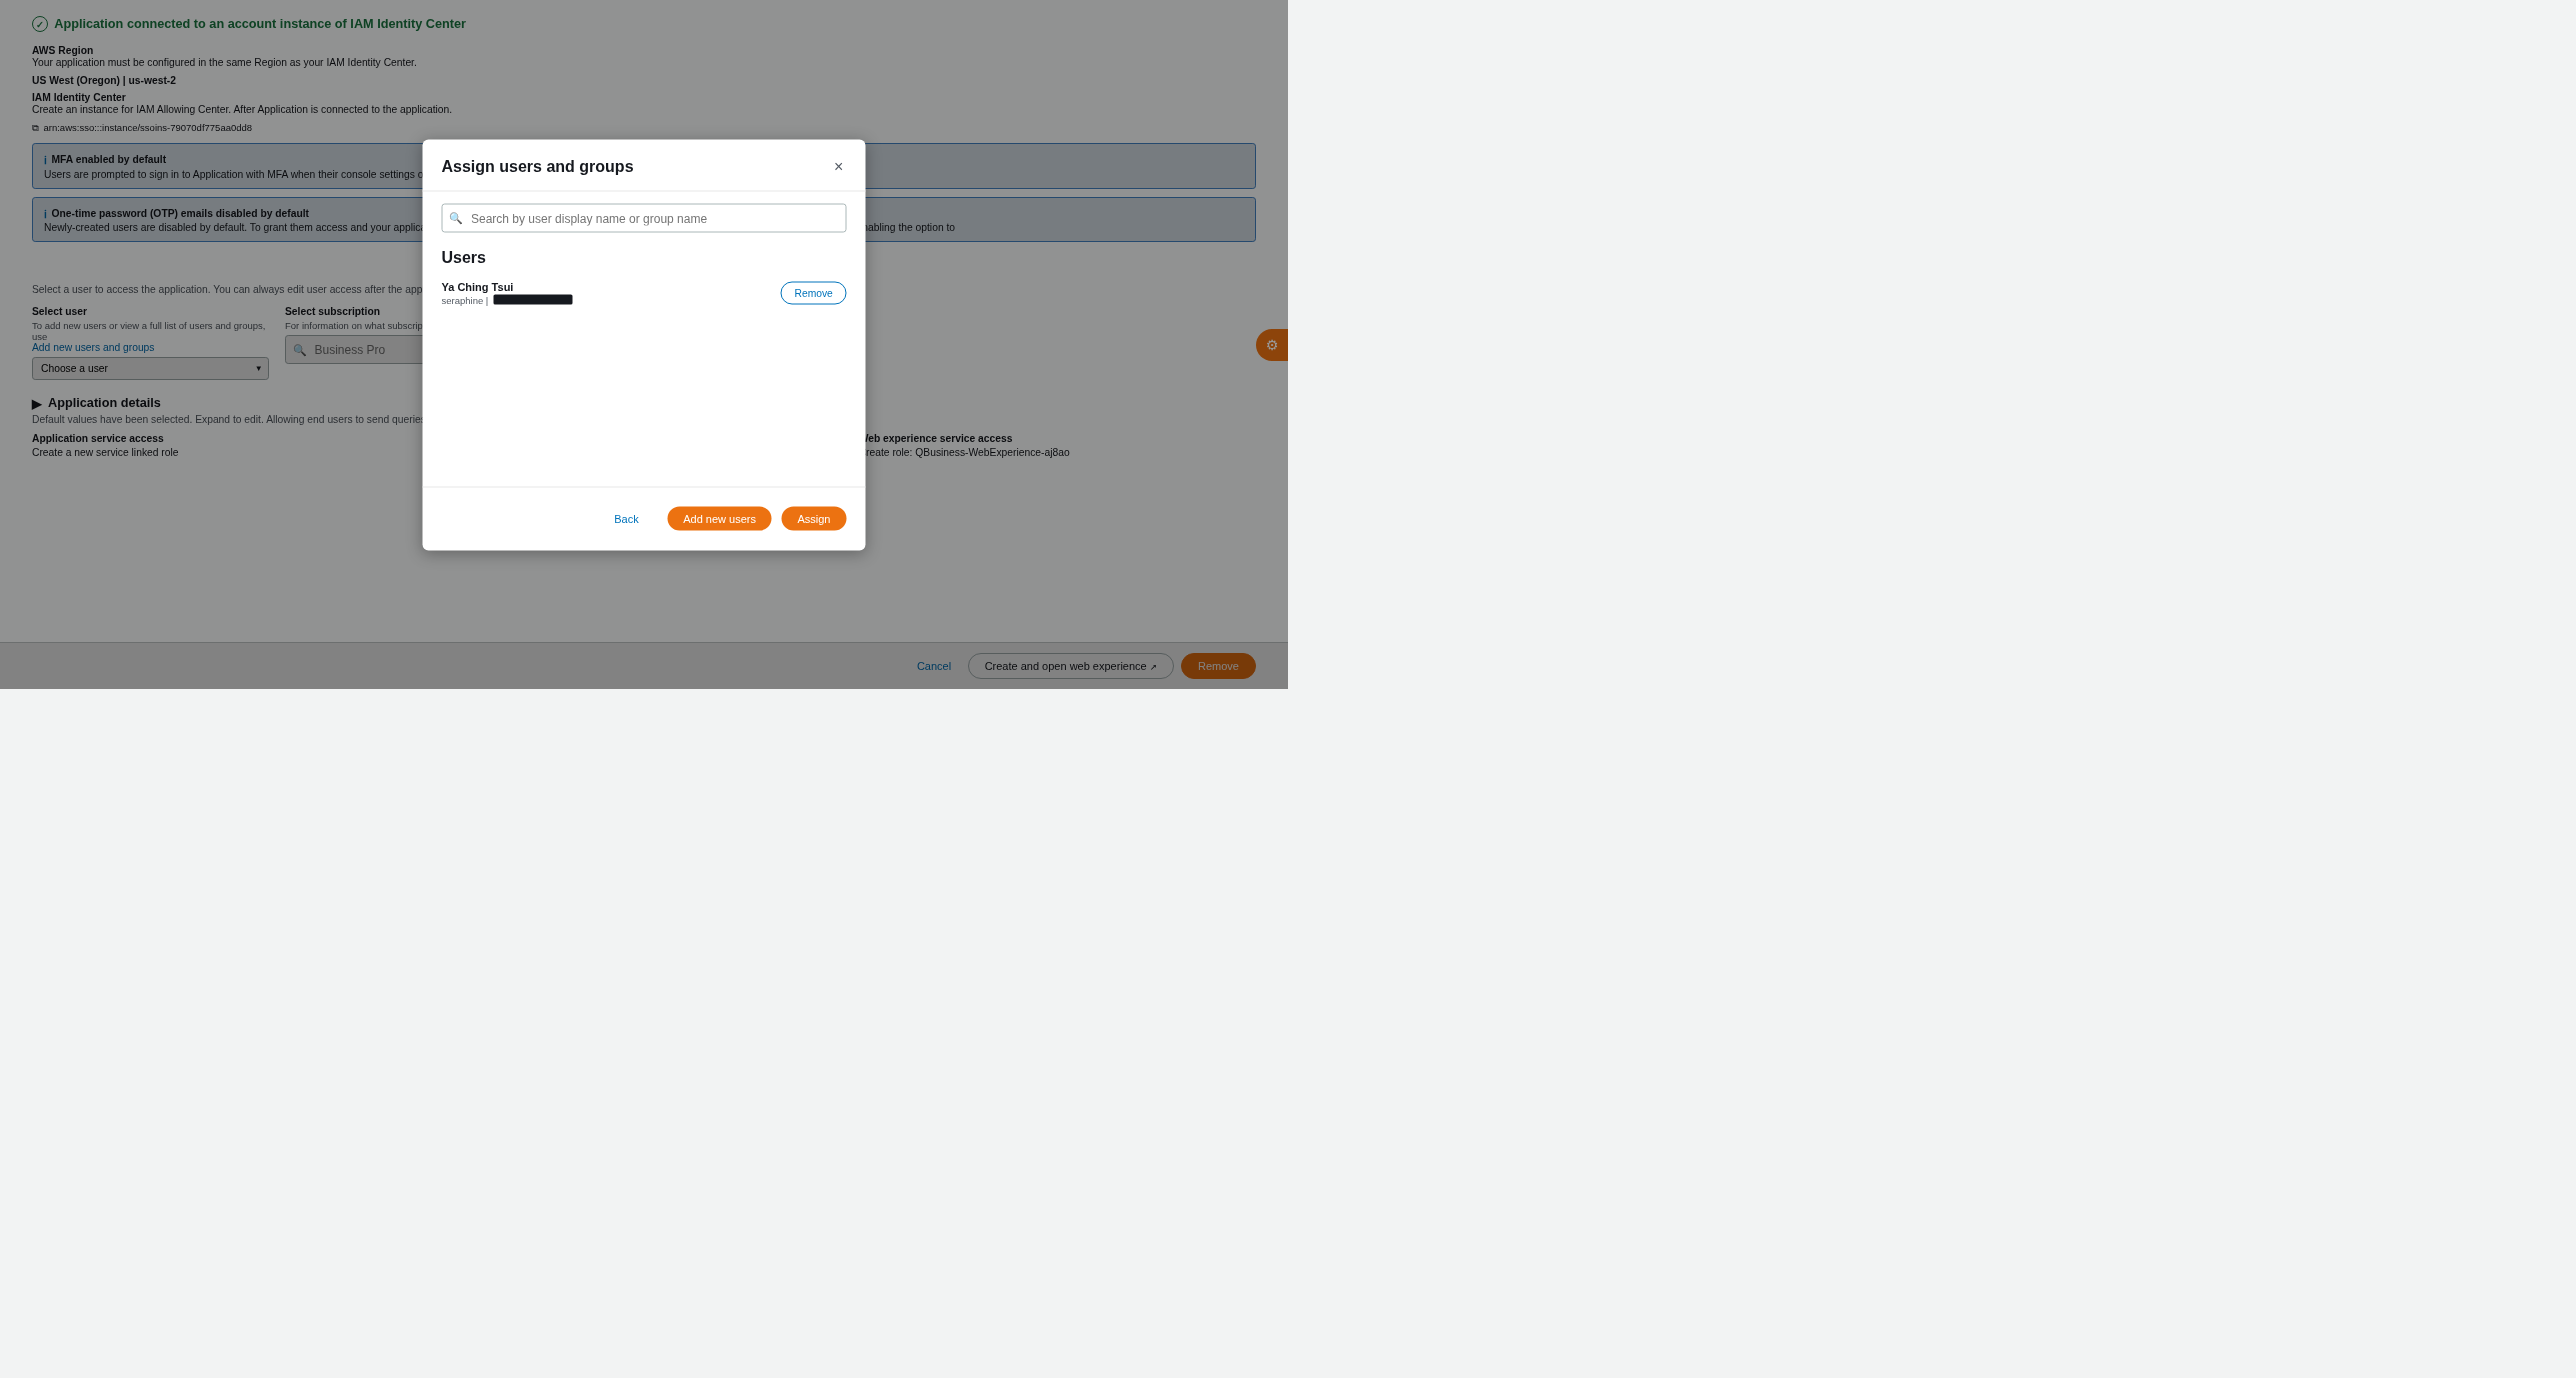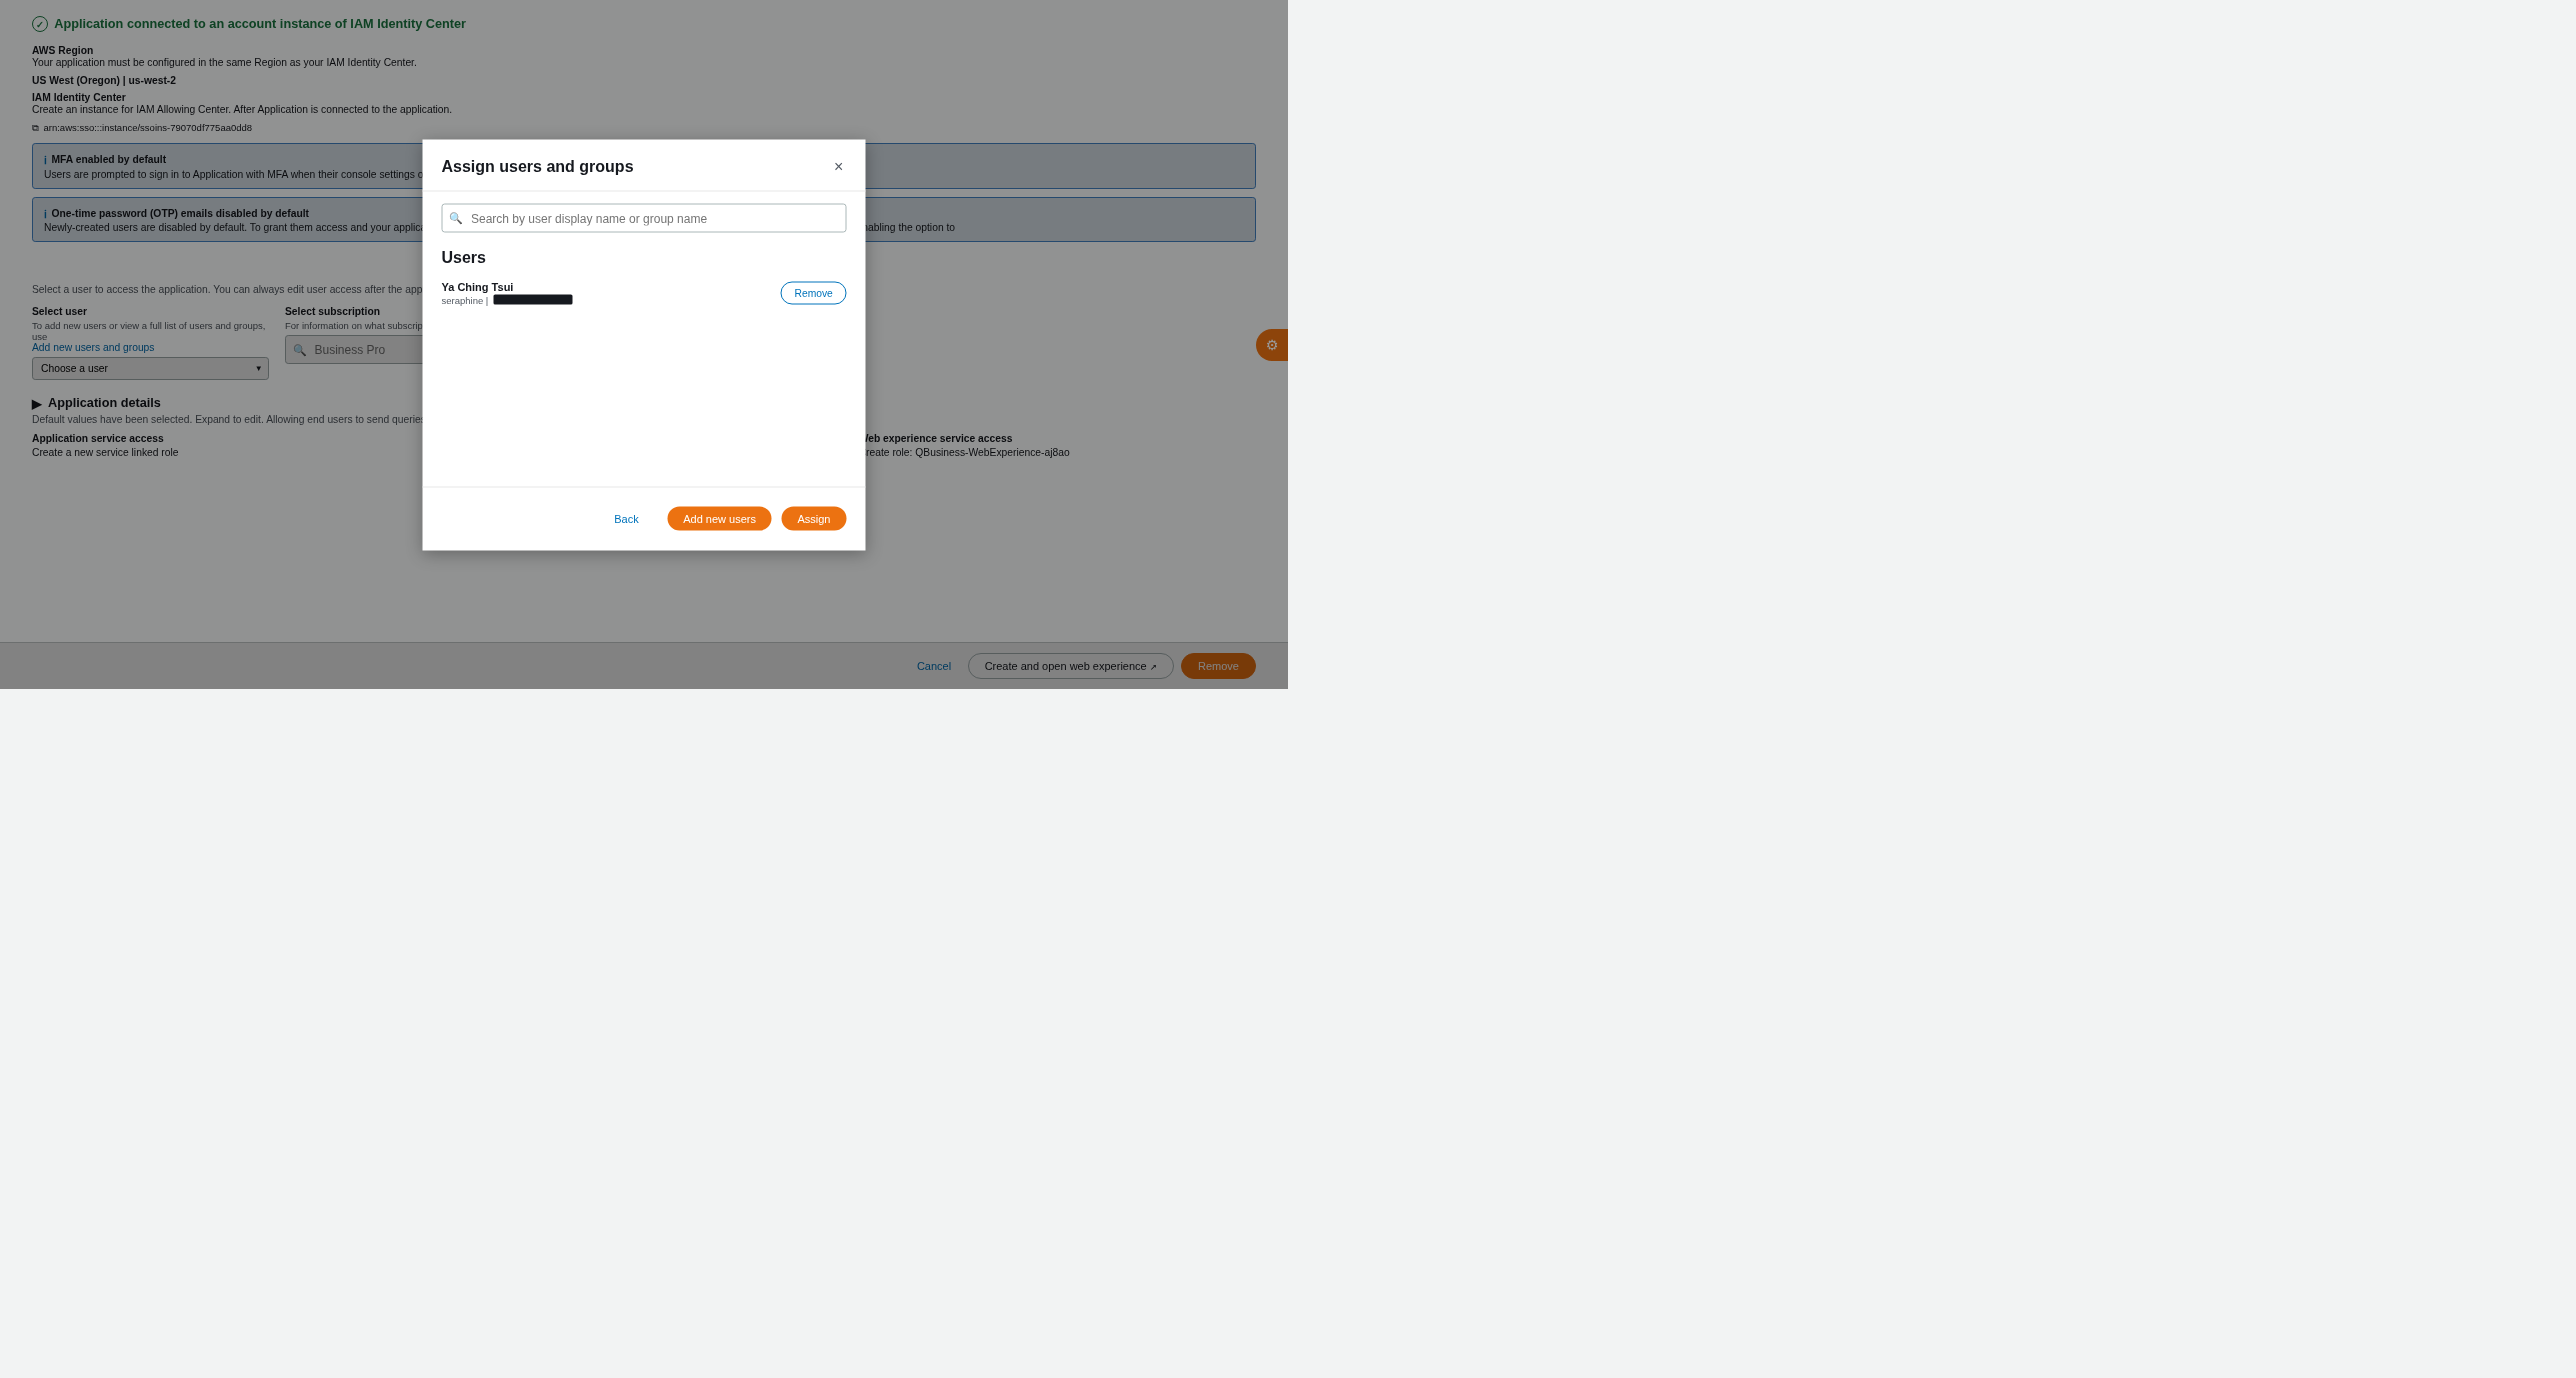--- a/index.html
+++ b/index.html
@@ -231,21 +231,21 @@
       z-index: 100;
     }
 
     
     .modal {
       position: absolute;
       top: 50%;
       left: 50%;
       transform: translate(-50%, -50%);
       background: #fff;
-      border-radius: 0;
+      border-radius: 6px;
       width: 443px;
       min-height: 411px;
       z-index: 200;
       display: flex;
       flex-direction: column;
       box-shadow: 0 3.2px 16px rgba(0,0,0,0.3);
     }
 
     .modal-header {
       display: flex;

